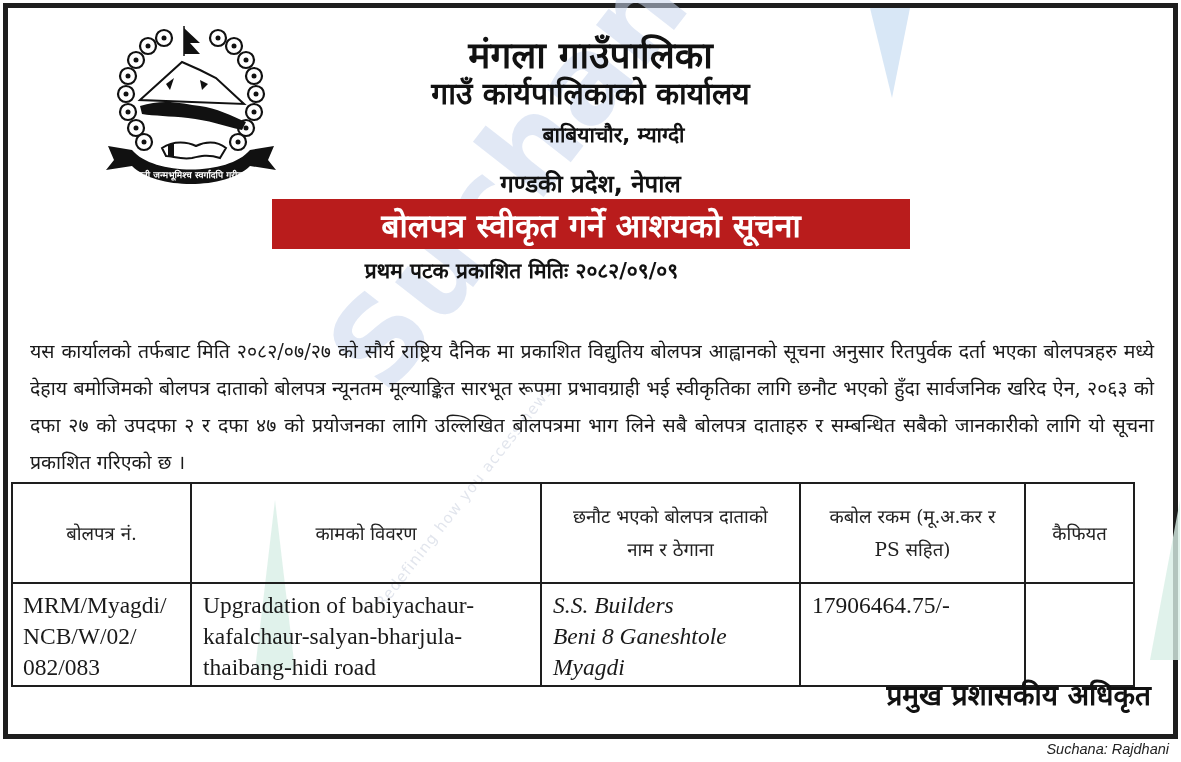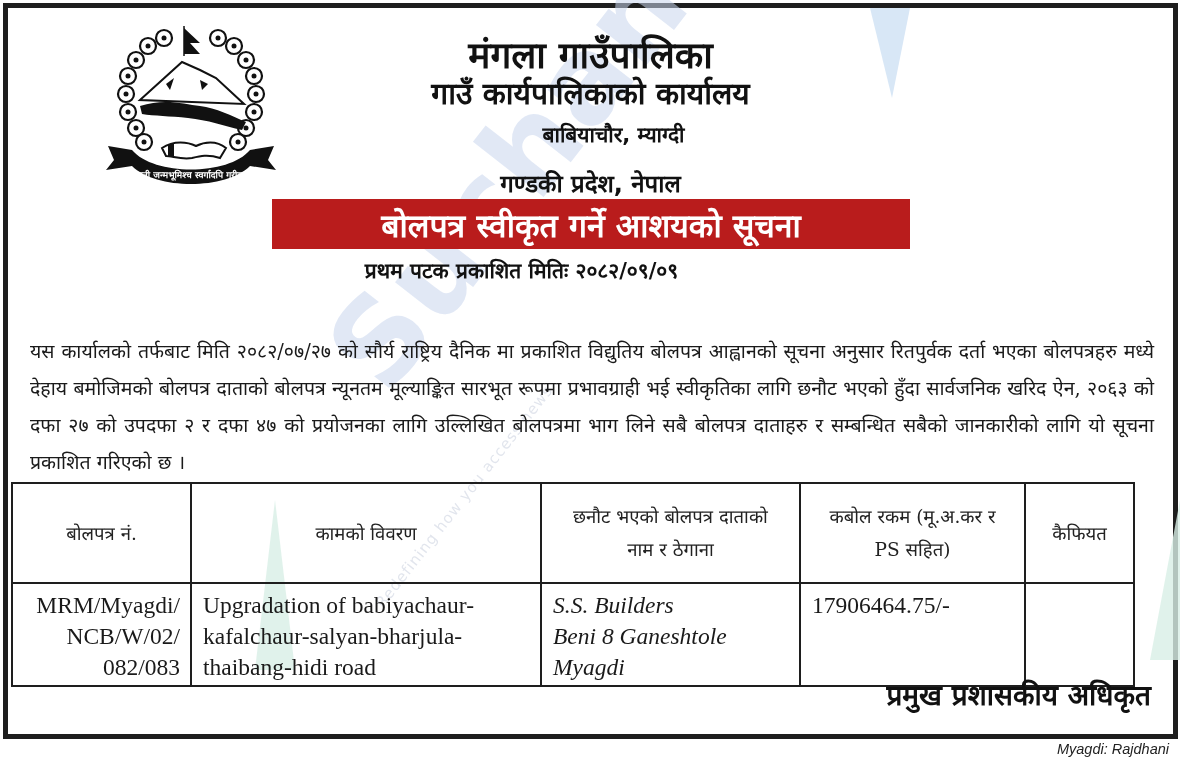--- a/index.html
+++ b/index.html
@@ -167,25 +167,25 @@
     <tr>
       <th>बोलपत्र नं.</th>
       <th>कामको विवरण</th>
       <th style="padding:16px 22px;">छनौट भएको बोलपत्र दाताको नाम र ठेगाना</th>
       <th style="padding:16px 14px;">कबोल रकम (मू.अ.कर र PS सहित)</th>
       <th>कैफियत</th>
     </tr>
   </thead>
   <tbody>
     <tr>
-      <td style="padding-left:10px;text-align:right;">MRM/Myagdi/ NCB/W/02/ 082/083</td>
+      <td style="padding-left:10px;">MRM/Myagdi/ NCB/W/02/ 082/083</td>
       <td style="padding-right:40px;">Upgradation of babiyachaur-kafalchaur-salyan-bharjula-thaibang-hidi road</td>
       <td style="white-space:pre-line;font-style:italic;">S.S. Builders
 Beni 8 Ganeshtole
 Myagdi</td>
       <td>17906464.75/-</td>
       <td></td>
     </tr>
   </tbody>
 </table>
 
 <div class="signature">प्रमुख प्रशासकीय अधिकृत</div>
-<div class="source">Myagdi: Rajdhani</div>
+<div class="source">Suchana: Rajdhani</div>
 
 </body></html>

